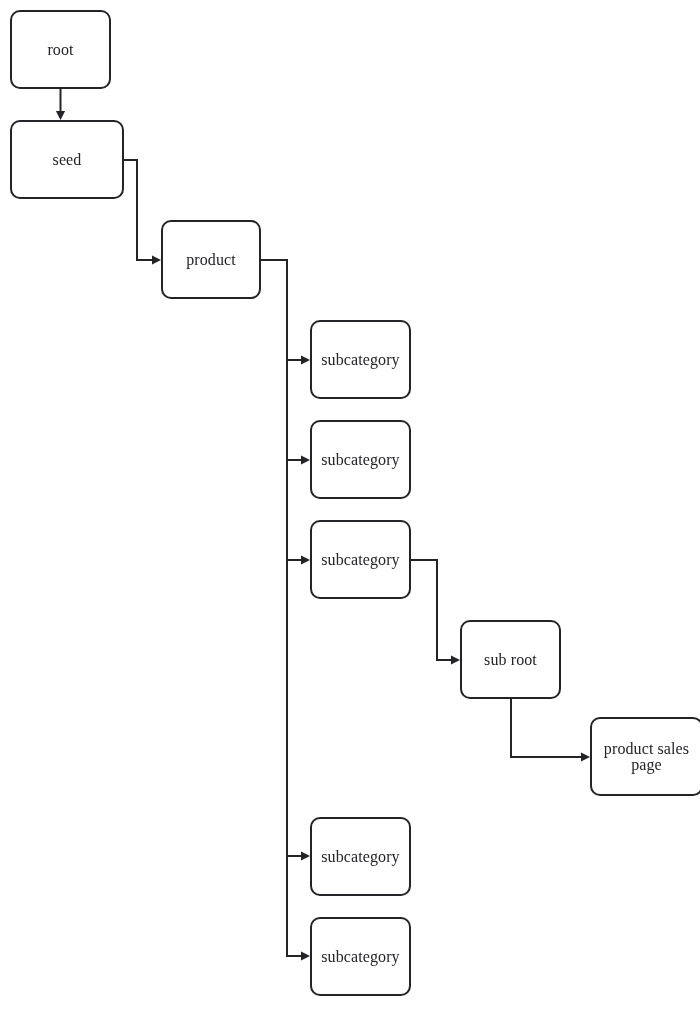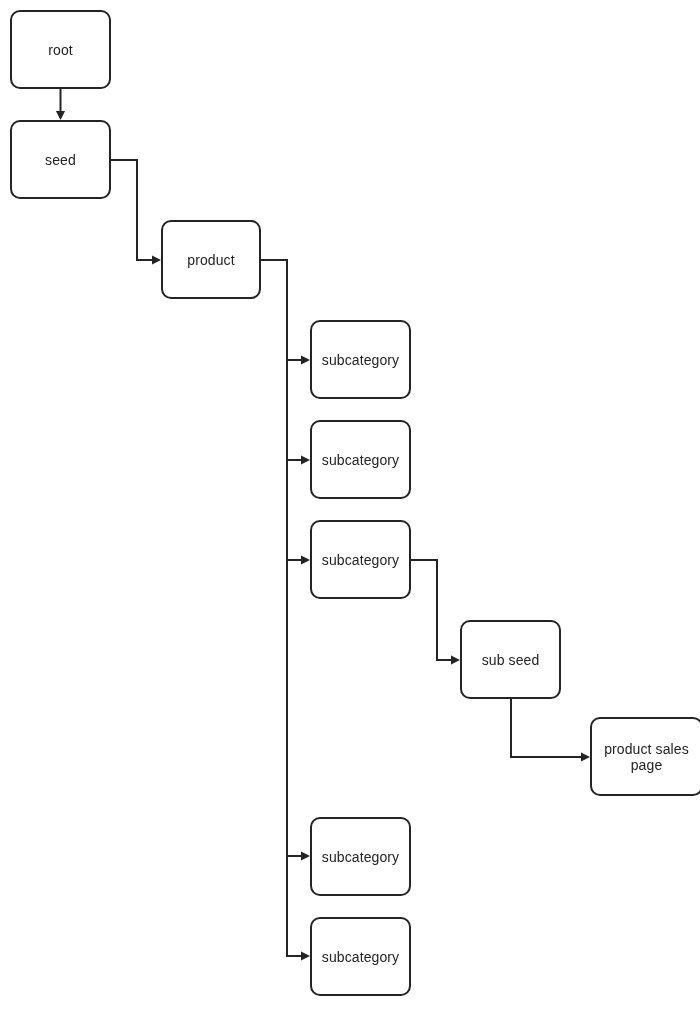--- a/index.html
+++ b/index.html
@@ -30,22 +30,22 @@
     border: 2px solid #232328;
     border-radius: 10px;
     background: #ffffff;
     display: flex;
     align-items: center;
     justify-content: center;
     text-align: center;
     z-index: 2;
   }
   .flow-node .node-label {
-    font-family: Liberation Sans, sans-serif;
-    font-size: 14px;
+    font-family: Liberation Serif, serif;
+    font-size: 16px;
     line-height: 16px;
     color: #242428;
     letter-spacing: 0.1px;
     white-space: pre-line;
     padding: 0 6px;
   }
 </style>
 </head>
 <body>
 
@@ -76,42 +76,42 @@
         <path d="M 451 655.4 L 451 664.6 L 460 660 z" fill="#232328" stroke="none"></path>
         <path d="M 511 699 L 511 757 L 588 757" stroke="#232328" stroke-width="2" fill="none"></path>
         <path d="M 581 752.4 L 581 761.6 L 590 757 z" fill="#232328" stroke="none"></path>
       </g>
   </svg>
 
   <div class="flow-node" style="left: 10px; top: 10px; width: 101px; height: 79px; border-width: 2px; border-color: rgb(35, 35, 40); border-radius: 10px; background: rgb(255, 255, 255);">
     <span class="node-label">root</span>
   </div>
 
-  <div class="flow-node" style="left: 10px; top: 120px; width: 101px; height: 79px; border-width: 2px; border-color: rgb(35, 35, 40); border-radius: 10px; background: rgb(255, 255, 255);">
+  <div class="flow-node" style="left: 10px; top: 120px; width: 114px; height: 79px; border-width: 2px; border-color: rgb(35, 35, 40); border-radius: 10px; background: rgb(255, 255, 255);">
     <span class="node-label">seed</span>
   </div>
 
   <div class="flow-node" style="left: 161px; top: 220px; width: 100px; height: 79px; border-width: 2px; border-color: rgb(35, 35, 40); border-radius: 10px; background: rgb(255, 255, 255);">
     <span class="node-label">product</span>
   </div>
 
   <div class="flow-node" style="left: 310px; top: 320px; width: 101px; height: 79px; border-width: 2px; border-color: rgb(35, 35, 40); border-radius: 10px; background: rgb(255, 255, 255);">
     <span class="node-label">subcategory</span>
   </div>
 
   <div class="flow-node" style="left: 310px; top: 420px; width: 101px; height: 79px; border-width: 2px; border-color: rgb(35, 35, 40); border-radius: 10px; background: rgb(255, 255, 255);">
     <span class="node-label">subcategory</span>
   </div>
 
   <div class="flow-node" style="left: 310px; top: 520px; width: 101px; height: 79px; border-width: 2px; border-color: rgb(35, 35, 40); border-radius: 10px; background: rgb(255, 255, 255);">
     <span class="node-label">subcategory</span>
   </div>
 
   <div class="flow-node" style="left: 460px; top: 620px; width: 101px; height: 79px; border-width: 2px; border-color: rgb(35, 35, 40); border-radius: 10px; background: rgb(255, 255, 255);">
-    <span class="node-label">sub seed</span>
+    <span class="node-label">sub root</span>
   </div>
 
   <div class="flow-node" style="left: 590px; top: 717px; width: 113px; height: 79px; border-width: 2px; border-color: rgb(35, 35, 40); border-radius: 10px; background: rgb(255, 255, 255);">
     <span class="node-label">product sales
 page</span>
   </div>
 
   <div class="flow-node" style="left: 310px; top: 817px; width: 101px; height: 79px; border-width: 2px; border-color: rgb(35, 35, 40); border-radius: 10px; background: rgb(255, 255, 255);">
     <span class="node-label">subcategory</span>
   </div>

